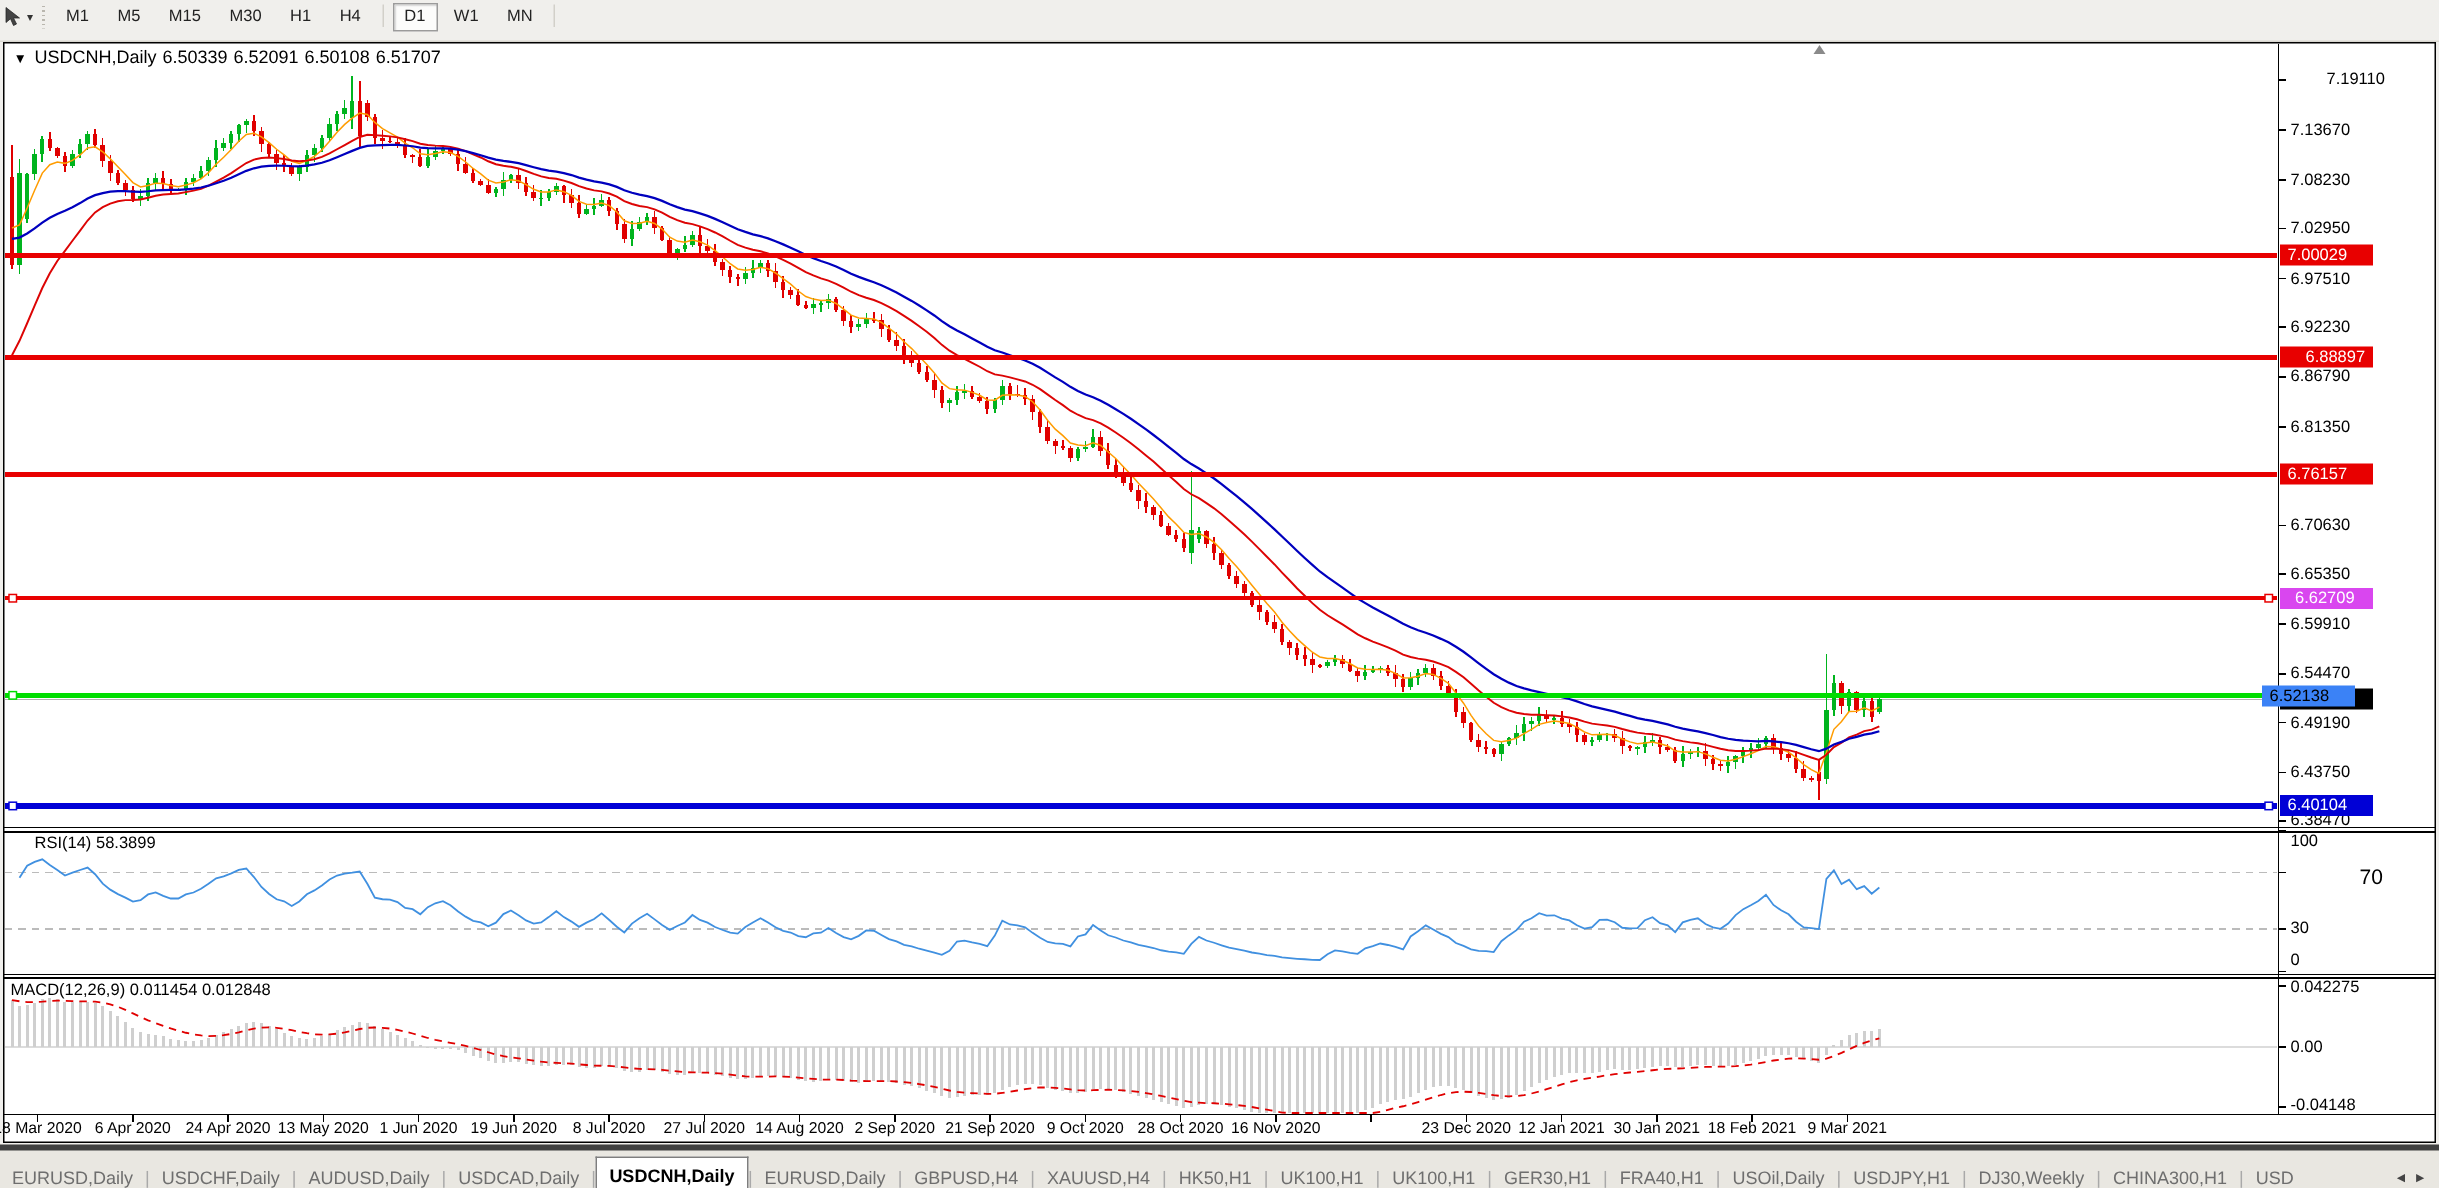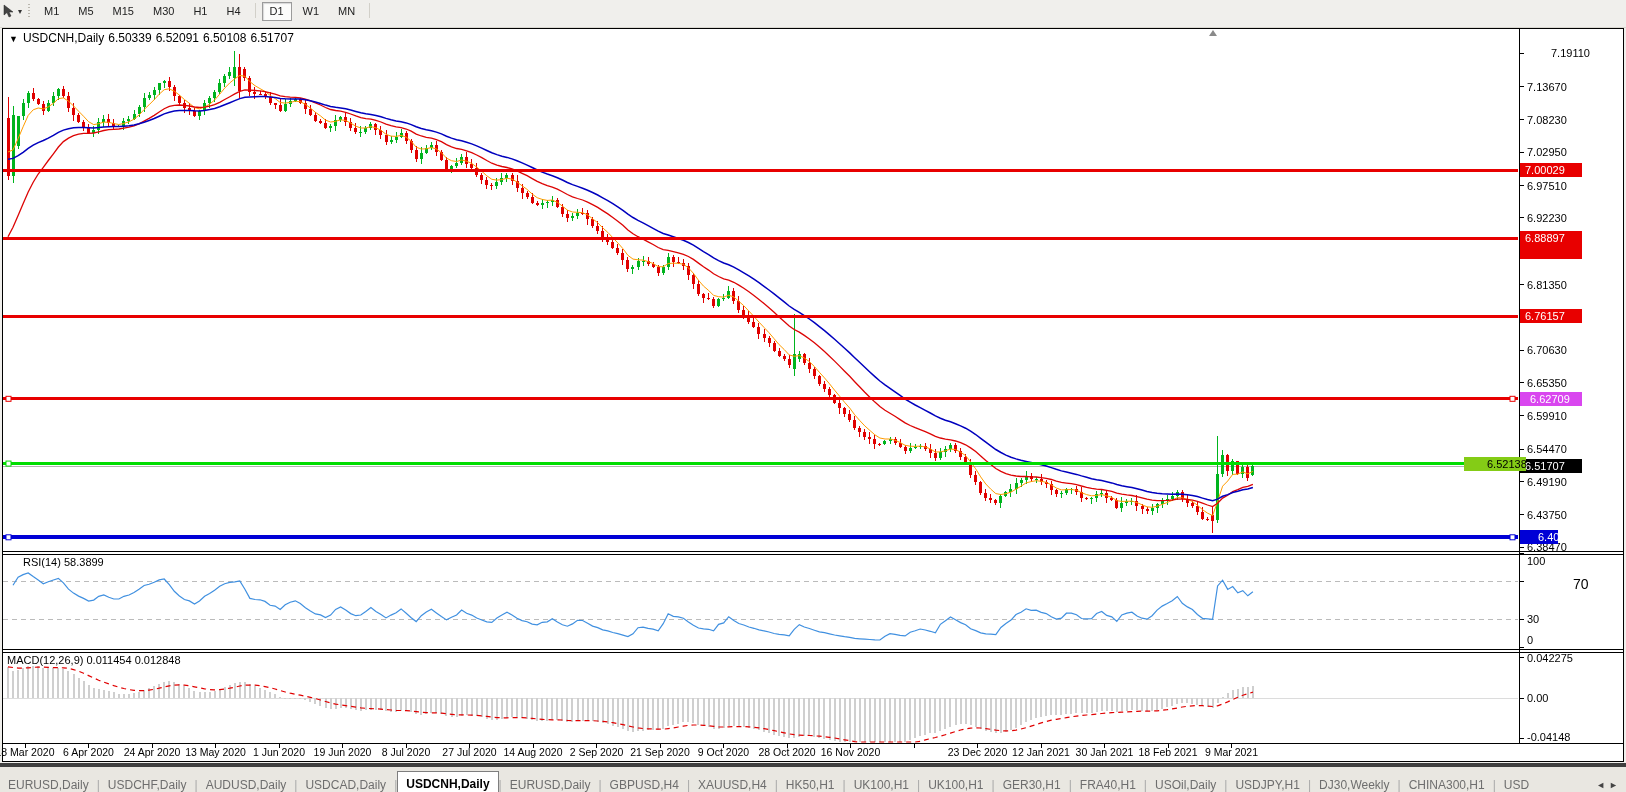--- a/index.html
+++ b/index.html
@@ -928,25 +928,25 @@
       <div style="position: absolute; left: 1573px; top: 575.7px; font-size: 14px;">70</div>
       <div style="position: absolute; left: 1527px; top: 613.3px; font-size: 11px;">30</div>
       <div style="position: absolute; left: 1527px; top: 634px; font-size: 11px;">0</div>
       <div style="position: absolute; left: 1527px; top: 652px; font-size: 11px;">0.042275</div>
       <div style="position: absolute; left: 1527px; top: 692px; font-size: 11px;">0.00</div>
       <div style="position: absolute; left: 1527px; top: 731px; font-size: 11px;">-0.04148</div>
     </div>
   <div id="badge-layer">
       <div style="position: absolute; left: 1520px; top: 459.211px; width: 62px; height: 14px; line-height: 14px; font-size: 11px; padding-left: 5px; box-sizing: border-box; background: rgb(0, 0, 0); color: rgb(255, 255, 255);">6.51707</div>
       <div style="position: absolute; left: 1520px; top: 163.19px; width: 62px; height: 14px; line-height: 14px; font-size: 11px; padding-left: 5px; box-sizing: border-box; background: rgb(232, 0, 0); color: rgb(255, 255, 255);">7.00029</div>
-      <div style="position: absolute; left: 1520px; top: 231.385px; width: 62px; height: 28px; line-height: 14px; font-size: 11px; padding-left: 5px; box-sizing: border-box; background: rgb(232, 0, 0); color: rgb(255, 255, 255);">6.88897</div>
+      <div style="position: absolute; left: 1520px; top: 231.385px; width: 62px; height: 14px; line-height: 14px; font-size: 11px; padding-left: 17px; box-sizing: border-box; background: rgb(232, 0, 0); color: rgb(255, 255, 255);">6.88897</div>
       <div style="position: absolute; left: 1520px; top: 309.43px; width: 62px; height: 14px; line-height: 14px; font-size: 11px; padding-left: 5px; box-sizing: border-box; background: rgb(232, 0, 0); color: rgb(255, 255, 255);">6.76157</div>
       <div style="position: absolute; left: 1520px; top: 391.813px; width: 62px; height: 14px; line-height: 14px; font-size: 11px; padding-left: 10px; box-sizing: border-box; background: #d946ef; color: rgb(255, 255, 255);">6.62709</div>
-      <div style="position: absolute; left: 1464px; top: 456.57px; width: 62px; height: 14px; line-height: 14px; font-size: 11px; padding-left: 23px; box-sizing: border-box; background: #84cc16; color: rgb(0, 0, 0);">6.52138</div>
-      <div style="position: absolute; left: 1520px; top: 530.291px; width: 38px; height: 14px; line-height: 14px; font-size: 11px; padding-left: 18px; box-sizing: border-box; background: rgb(0, 0, 214); color: rgb(255, 255, 255);">6.40104</div>
+      <div style="position: absolute; left: 1508px; top: 456.57px; width: 62px; height: 14px; line-height: 14px; font-size: 11px; padding-left: 5px; box-sizing: border-box; background: #3b82f6; color: rgb(0, 0, 0);">6.52138</div>
+      <div style="position: absolute; left: 1520px; top: 530.291px; width: 62px; height: 14px; line-height: 14px; font-size: 11px; padding-left: 5px; box-sizing: border-box; background: rgb(0, 0, 214); color: rgb(255, 255, 255);">6.40104</div>
     </div>
   <div id="date-layer">
       <div class="datelbl" style="position: absolute; left: 25px; top: 746px;">18 Mar 2020</div>
       <div class="datelbl" style="position: absolute; left: 88.5px; top: 746px;">6 Apr 2020</div>
       <div class="datelbl" style="position: absolute; left: 152px; top: 746px;">24 Apr 2020</div>
       <div class="datelbl" style="position: absolute; left: 215.5px; top: 746px;">13 May 2020</div>
       <div class="datelbl" style="position: absolute; left: 279px; top: 746px;">1 Jun 2020</div>
       <div class="datelbl" style="position: absolute; left: 342.5px; top: 746px;">19 Jun 2020</div>
       <div class="datelbl" style="position: absolute; left: 406px; top: 746px;">8 Jul 2020</div>
       <div class="datelbl" style="position: absolute; left: 469.5px; top: 746px;">27 Jul 2020</div>

